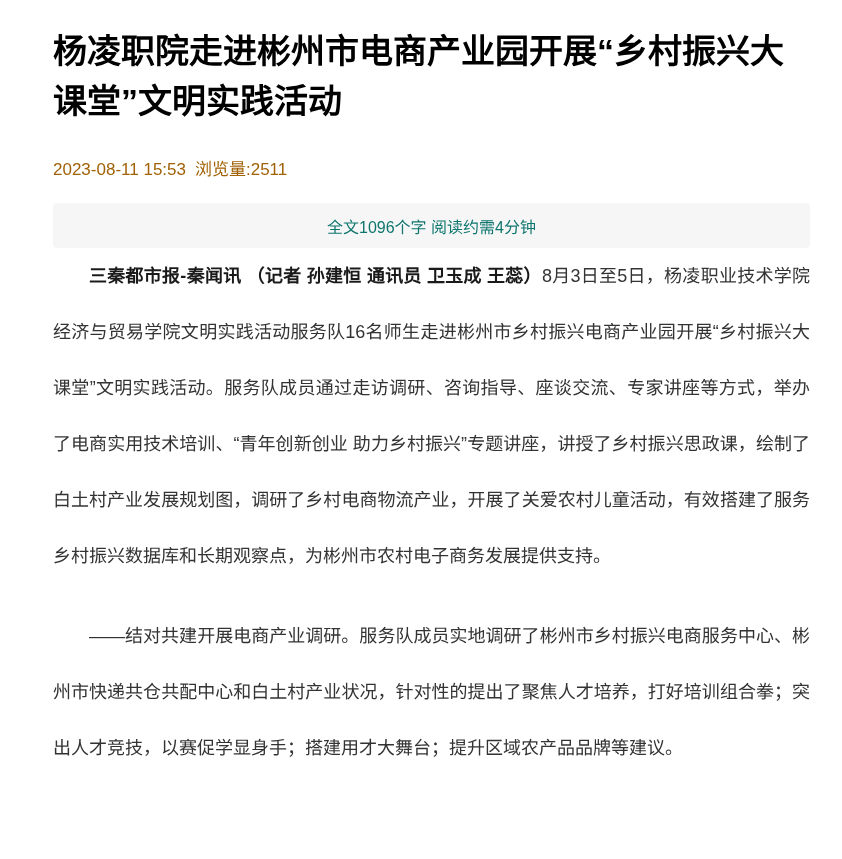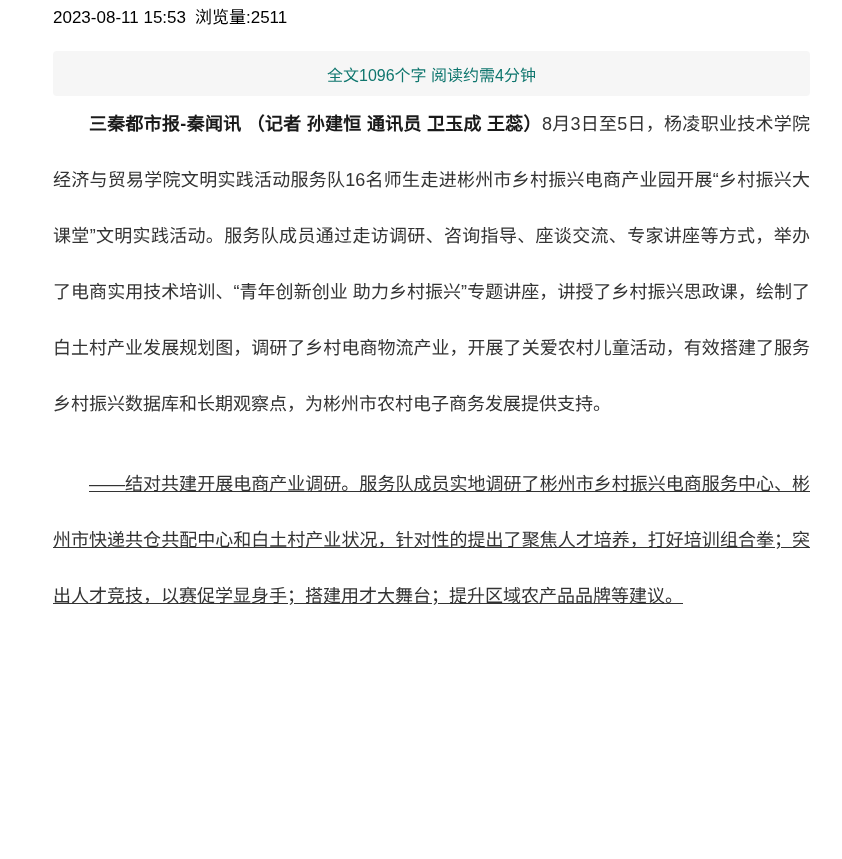--- a/index.html
+++ b/index.html
@@ -22,24 +22,24 @@
   .article-title {
     margin: 0;
     padding-top: 26px;
     font-size: 34px;
     line-height: 50px;
     font-weight: 700;
     color: #000000;
     letter-spacing: 0;
   }
   .article-meta {
-    margin-top: 7px;
+    margin-top: 33px;
     font-size: 17px;
     line-height: 22px;
-    color: #000000;
+    color: #a16207;
   }
   .article-meta .views {
     margin-left: 9px;
   }
   .summary-bar {
     margin-top: 22px;
     height: 45px;
     background: #f6f6f6;
     border-radius: 4px;
     display: flex;
@@ -54,33 +54,33 @@
     color: #333333;
   }
   .article-body p {
     margin: 0;
     text-indent: 2em;
     text-align: justify;
     text-justify: inter-ideograph;
   }
   .article-body p + p {
     margin-top: 24px;
-    text-decoration: underline;
   }
   .article-body .lead {
     font-weight: 700;
     color: #1a1a1a;
   }
 </style>
 </head>
 <body>
 
 <div class="page">
   <div class="content">
 
+    <h1 class="article-title">杨凌职院走进彬州市电商产业园开展“乡村振兴大课堂”文明实践活动</h1>
 
     <div class="article-meta">
       <span class="datetime">2023-08-11 15:53</span><span class="views">浏览量:2511</span>
     </div>
 
     <div class="summary-bar">
       <span>全文1096个字 阅读约需4分钟</span>
     </div>
 
     <div class="article-body">

